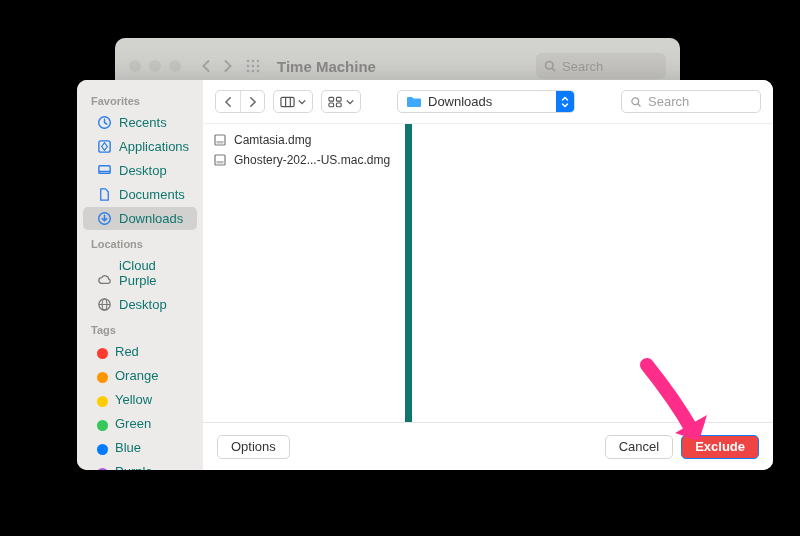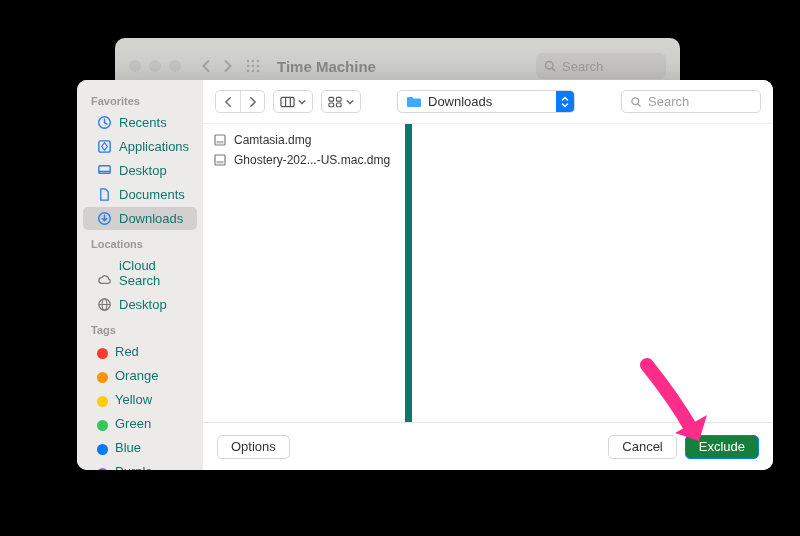--- a/index.html
+++ b/index.html
@@ -120,21 +120,21 @@
     display:flex;align-items:center;gap:7px;padding:3px 10px;font-size:12px;color:#333;
   }
   .file-icon{width:14px;height:14px;color:#7b7a78;}
 
   .footer{
     height:48px;border-top:1px solid #e5e5e5;display:flex;align-items:center;padding:0 14px;gap:8px;
   }
   .btn{
     height:24px;padding:0 13px;border-radius:5px;border:1px solid #d6d5d3;background:#fff;font-size:13px;color:#333;cursor:pointer;
   }
-  .btn.primary{background:#15803d;border-color:#0a7aff;color:#fff;font-weight:400;}
+  .btn.primary{background:#ef4444;border-color:#0a7aff;color:#fff;font-weight:700;}
   .footer .spacer{flex:1;}
 
   
   .arrow-annot{
     position:absolute; left:635px; top:355px; width:90px; height:90px;
     pointer-events:none;
   }
 
   svg{display:block;}
 </style>
@@ -236,21 +236,21 @@
       <span>Downloads</span>
     </div>
 
     <div class="sb-heading">Locations</div>
     <div class="sb-item">
       <span class="sb-icon grey">
           <svg width="15" height="15" viewBox="0 0 16 16">
             <path d="M5 11 a3 3 0 0 1 0-6 a4 4 0 0 1 7.5 1.5 A2.3 2.3 0 0 1 12 11 z" stroke="currentColor" stroke-width="1.4" fill="none"></path>
           </svg>
         </span>
-      <span>iCloud Search</span>
+      <span>iCloud Purple</span>
     </div>
     <div class="sb-item">
       <span class="sb-icon grey">
           <svg width="15" height="15" viewBox="0 0 16 16">
             <circle cx="8" cy="8" r="6" stroke="currentColor" stroke-width="1.4" fill="none"></circle>
             <ellipse cx="8" cy="8" rx="2.5" ry="6" stroke="currentColor" stroke-width="1.2" fill="none"></ellipse>
             <line x1="2" y1="8" x2="14" y2="8" stroke="currentColor" stroke-width="1.2"></line>
           </svg>
         </span>
       <span>Desktop</span>

